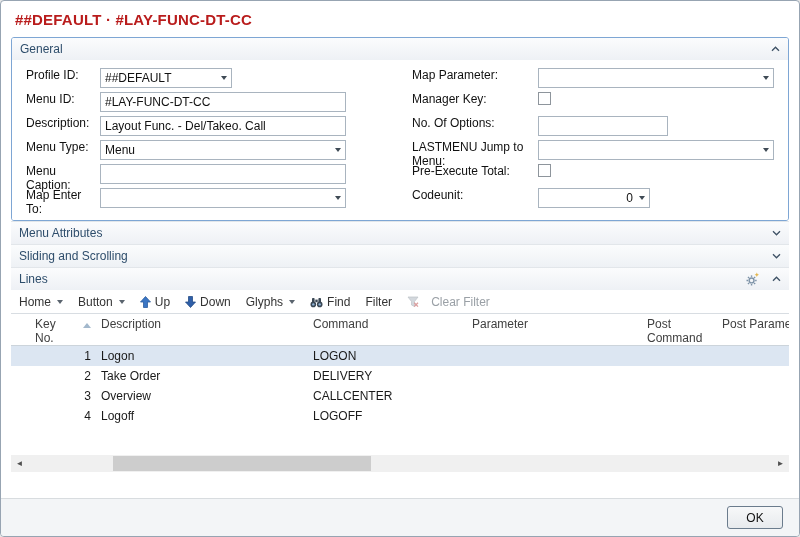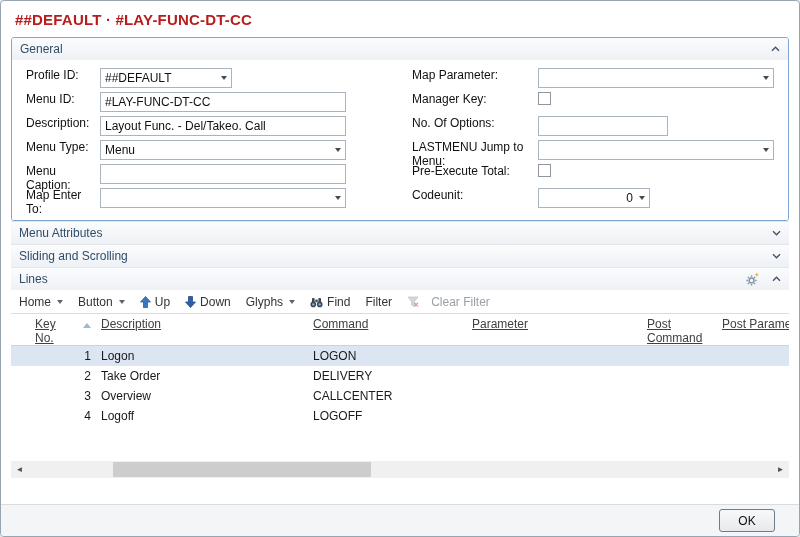--- a/index.html
+++ b/index.html
@@ -66,21 +66,21 @@
     width:0; height:0; border-left:3px solid transparent; border-right:3px solid transparent;
     border-top:4px solid #5a646e; margin-left:2px;
   }
   .icon { display:inline-flex; align-items:center; }
   .dim { opacity:.65; }
 
   
   .grid { flex:1; min-height:0; display:flex; flex-direction:column; }
   .ghead {
     height:32px; flex:0 0 auto; display:flex; align-items:flex-start;
-    padding-top:3px; color:#404040; border-bottom:1px solid #ccd4db;text-decoration:underline;
+    padding-top:3px; color:#404040; border-bottom:1px solid #ccd4db;
   }
   .grow-r { display:flex; height:20px; line-height:20px; flex:0 0 auto; }
   .grow-r.selected { background:#dce6f2; }
   .c-ind  { width:14px; flex:0 0 auto; }
   .c-key  { width:74px; flex:0 0 auto; text-align:right; padding-right:8px; }
   .c-desc { width:212px; flex:0 0 auto; padding-left:2px; overflow:hidden; white-space:nowrap; }
   .c-cmd  { width:159px; flex:0 0 auto; padding-left:2px; overflow:hidden; white-space:nowrap; }
   .c-par  { width:175px; flex:0 0 auto; padding-left:2px; overflow:hidden; white-space:nowrap; }
   .c-pcmd { width:75px;  flex:0 0 auto; padding-left:2px; overflow:hidden; }
   .c-ppar { flex:1; min-width:0; padding-left:2px; overflow:hidden; white-space:nowrap; }
@@ -95,22 +95,22 @@
   .hscroll { height:17px; flex:0 0 auto; display:flex; background:#f0f0f0; }
   .sb-btn {
     width:17px; height:17px; display:flex; align-items:center; justify-content:center;
     color:#505050; font-size:8px; background:#f0f0f0; cursor:pointer; user-select:none;
   }
   .sb-track { flex:1; position:relative; }
   .sb-thumb { position:absolute; left:85px; top:1px; width:258px; height:15px; background:#cdcdcd; }
 
   
   .footer {
-    height:32px; flex:0 0 auto; background:#f3f5f7; border-top:1px solid #d8dcdf;
-    display:flex; align-items:center; justify-content:flex-end; padding-right:24px;
+    height:38px; flex:0 0 auto; background:#f3f5f7; border-top:1px solid #d8dcdf;
+    display:flex; align-items:center; justify-content:flex-end; padding-right:16px;
   }
   .ok-btn {
     width:56px; height:23px; border:1px solid #6b7c8d; border-radius:3px;
     background:linear-gradient(#f7f8f9,#e7eaed); font:12px "Liberation Sans", sans-serif;
     color:#111; cursor:pointer;
   }
 </style>
 </head>
 <body>
 

